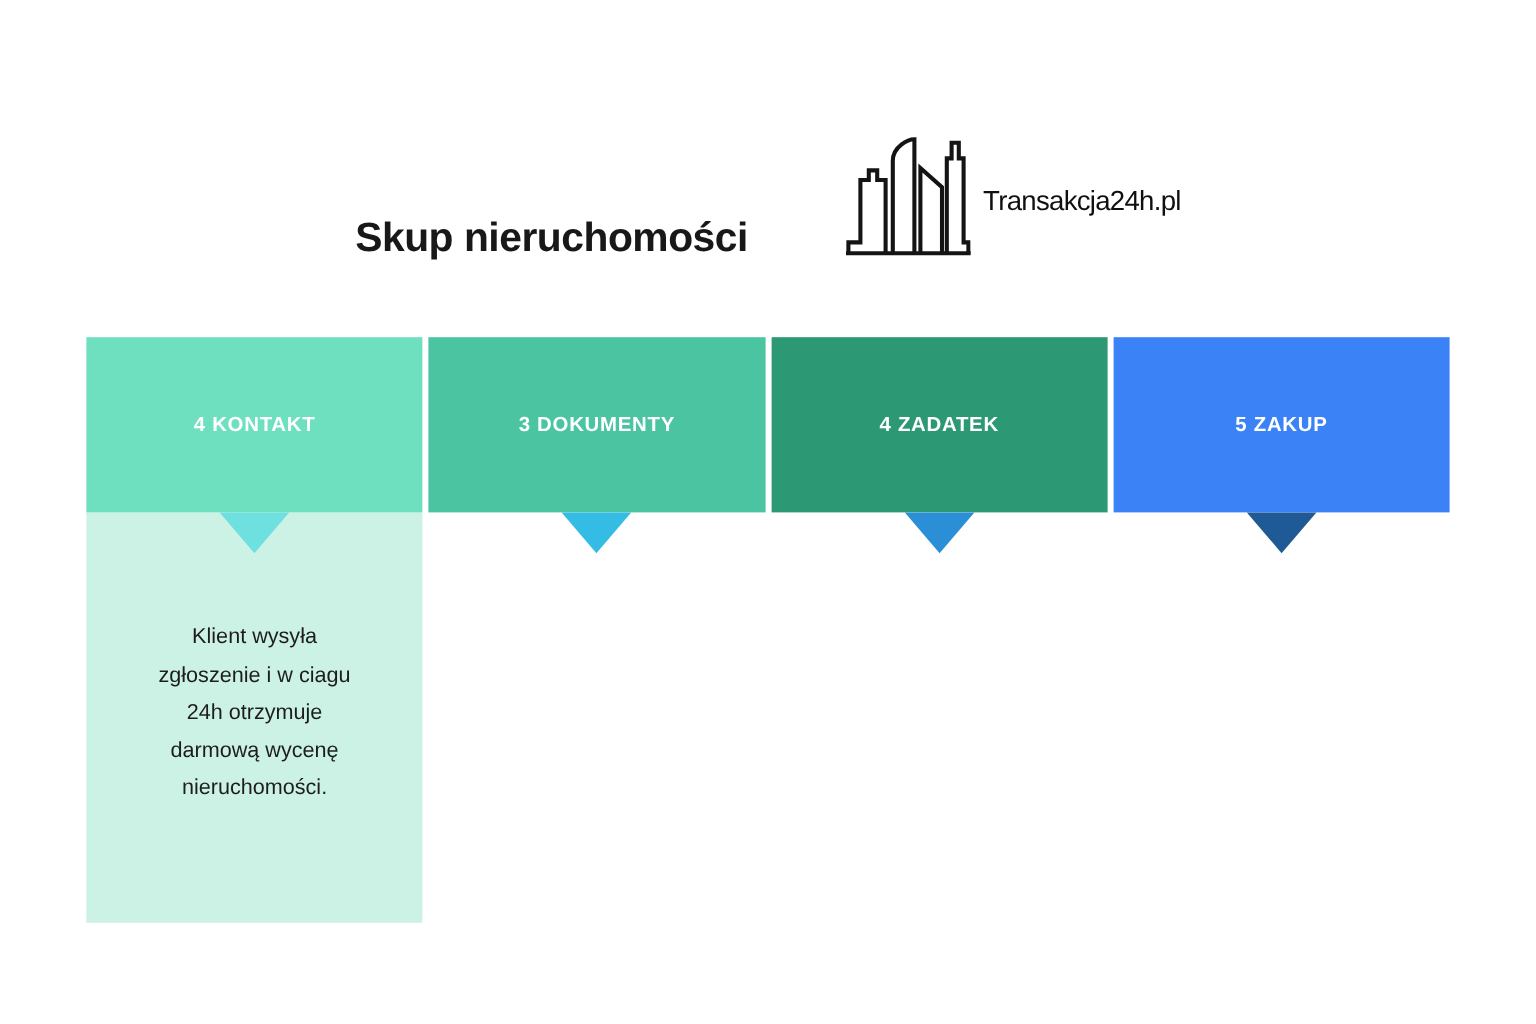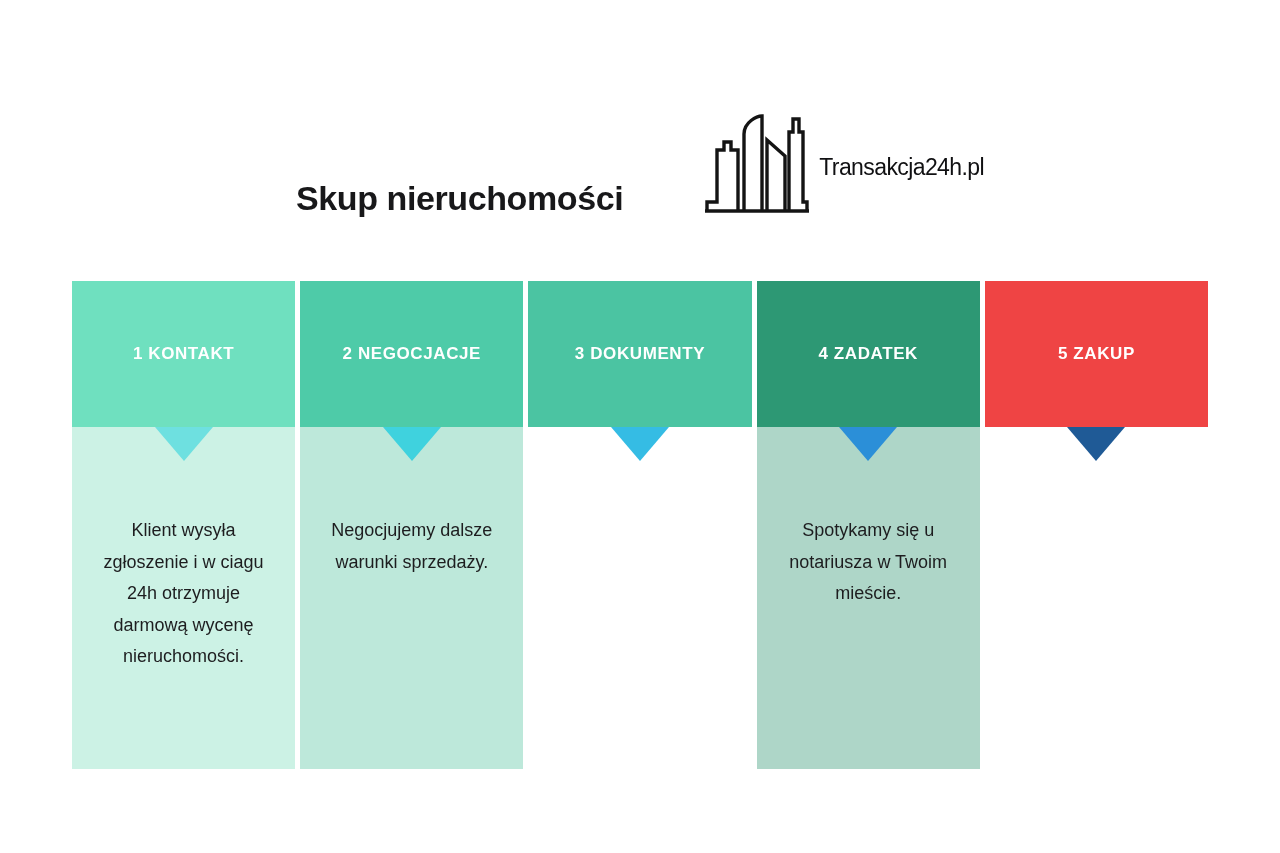--- a/index.html
+++ b/index.html
@@ -154,56 +154,44 @@
         </svg>
       </span>
       <span class="brand-name">Transakcja24h.pl</span>
     </div>
   </div>
 
   <div class="steps">
 
     <div class="step">
       <div class="step-header" style="background: rgb(111, 224, 191);">
-        <div class="step-title">1 KONTAKT</div>
+        <div class="step-title">4 KONTAKT</div>
         <span class="arrow" style="border-top-color: rgb(110, 224, 224);"></span>
       </div>
       <div class="step-body" style="background: rgb(204, 242, 229);">
         <div class="step-text">Klient wysyła zgłoszenie i w ciagu 24h otrzymuje darmową wycenę nieruchomości.</div>
       </div>
     </div>
 
-    <div class="step">
-      <div class="step-header" style="background: rgb(78, 203, 168);">
-        <div class="step-title">2 NEGOCJACJE</div>
-        <span class="arrow" style="border-top-color: rgb(63, 210, 222);"></span>
-      </div>
-      <div class="step-body" style="background: rgb(189, 232, 218);">
-        <div class="step-text">Negocjujemy dalsze warunki sprzedaży.</div>
-      </div>
-    </div>
 
     <div class="step">
       <div class="step-header" style="background: rgb(75, 196, 162);">
         <div class="step-title">3 DOKUMENTY</div>
         <span class="arrow" style="border-top-color: rgb(53, 188, 228);"></span>
       </div>
     </div>
 
     <div class="step">
       <div class="step-header" style="background: rgb(45, 152, 116); align-items: center;">
         <div class="step-title">4 ZADATEK</div>
         <span class="arrow" style="border-top-color: rgb(43, 143, 216);"></span>
       </div>
-      <div class="step-body" style="background: rgb(174, 214, 200);">
-        <div class="step-text">Spotykamy się u notariusza w Twoim mieście.</div>
-      </div>
     </div>
 
     <div class="step">
-      <div class="step-header" style="background: #ef4444;">
+      <div class="step-header" style="background: #3b82f6;">
         <div class="step-title">5 ZAKUP</div>
         <span class="arrow" style="border-top-color: rgb(31, 90, 150);"></span>
       </div>
     </div>
 
   </div>
 </div>
 
 </body></html>

